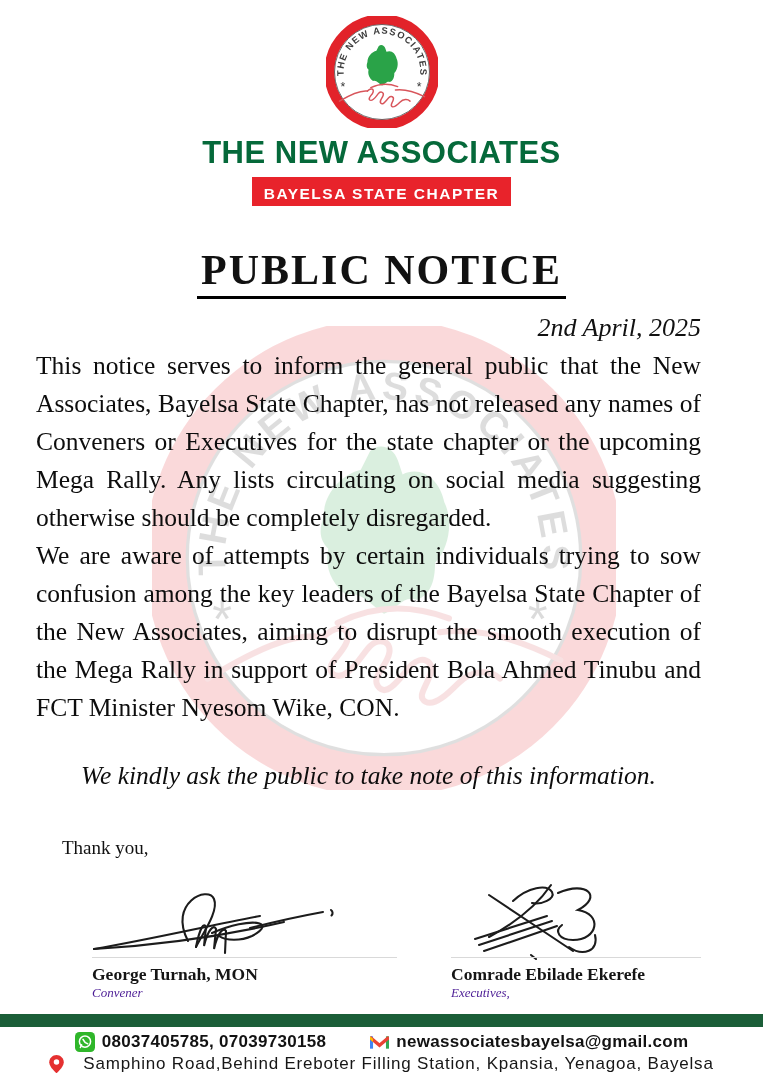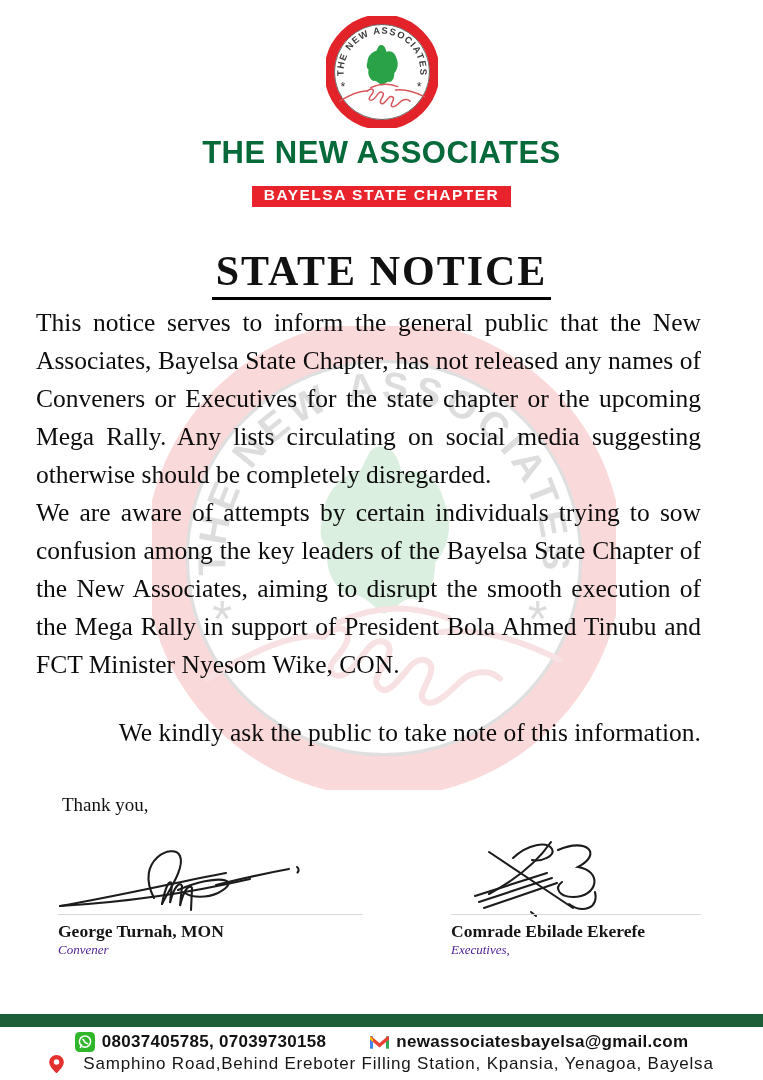--- a/index.html
+++ b/index.html
@@ -17,52 +17,52 @@
   .content { position:relative; z-index:1; }
   
   .header { text-align:center; padding-top:16px; }
   .logo-svg { width:112px; height:112px; }
   .org-name {
     margin-top:3px;
     font-family:"Liberation Sans", sans-serif; font-weight:700;
     font-size:31px; letter-spacing:0.5px; color:#05693a;
   }
   .chapter-banner {
-    display:inline-block; margin-top:15px; background:#e8232b; color:#ffffff;
+    display:inline-block; margin-top:6px; background:#e8232b; color:#ffffff;
     font-family:"Liberation Sans", sans-serif; font-weight:700;
-    font-size:15.5px; letter-spacing:1.5px; padding:0 12px 3px;
+    font-size:15.5px; letter-spacing:1.5px; padding:8px 12px 3px;
   }
   
   .notice-title { text-align:center; margin-top:40px; }
   .notice-title span {
     display:inline-block; font-weight:700; font-size:42px; letter-spacing:2px;
     border-bottom:3px solid #000; padding:0 4px 2px;
   }
   .notice-date {
     text-align:right; margin:14px 62px 0 62px;
     font-style:italic; font-size:26px;
   }
   
   .body-text { margin:4px 62px 0 36px; }
   .body-text p {
     font-size:25.5px; line-height:38px; text-align:justify; color:#0d0d0d;
   }
   .closing-note { margin-top:30px; }
-  .closing-note p { text-align:right; }
+  .closing-note p { text-align:center;font-style:italic; }
   .thank-you { margin:42px 62px 0 62px; font-size:19px; }
   
   .signatures {
     display:flex; justify-content:space-between; align-items:flex-end;
     margin:20px 62px 0 58px;
   }
   .sig-block { display:flex; flex-direction:column; }
   .sig-line { height:1px; background:#d9d9d9; width:100%; margin-top:-6px; }
   .sig-name { font-weight:700; font-size:17.5px; margin-top:6px; color:#151515; }
   .sig-title { font-style:italic; font-size:13px; color:#4c1d95; }
-  .sig-left { width:305px; }
+  .sig-left { width:305px;margin-left:34px; }
   .sig-right { width:250px; }
   .sig-scribble { display:block; }
   
   .footer { position:absolute; left:0; right:0; bottom:0; z-index:1; background:#fff; }
   .footer-bar { height:13px; background:#1b5e38; }
   .contact-rows {
     font-family:"Liberation Sans", sans-serif; padding:5px 0 6px;
   }
   .contact-line1 {
     display:flex; justify-content:center; align-items:center; gap:10px;
@@ -117,23 +117,24 @@
 
     <div class="header">
       <svg class="logo-svg" viewBox="-50 -50 100 100">
         <use href="#org-logo"></use>
       </svg>
       <div class="org-name">THE NEW ASSOCIATES</div>
       <div><span class="chapter-banner">BAYELSA STATE CHAPTER</span></div>
     </div>
 
     <div class="notice-title">
-      <span>STATE NOTICE</span>
-    </div>
-
+      <span>PUBLIC NOTICE</span>
+    </div>
+
+    <div class="notice-date">2nd April, 2025</div>
 
     <div class="body-text">
       <p>This notice serves to inform the general public that the New Associates, Bayelsa State Chapter, has not released any names of Conveners or Executives for the state chapter or the upcoming Mega Rally. Any lists circulating on social media suggesting otherwise should be completely disregarded.</p>
       <p>We are aware of attempts by certain individuals trying to sow confusion among the key leaders of the Bayelsa State Chapter of the New Associates, aiming to disrupt the smooth execution of the Mega Rally in support of President Bola Ahmed Tinubu and FCT Minister Nyesom Wike, CON.</p>
       <div class="closing-note">
         <p>We kindly ask the public to take note of this information.</p>
       </div>
     </div>
 
     <div class="thank-you">Thank you,</div>

